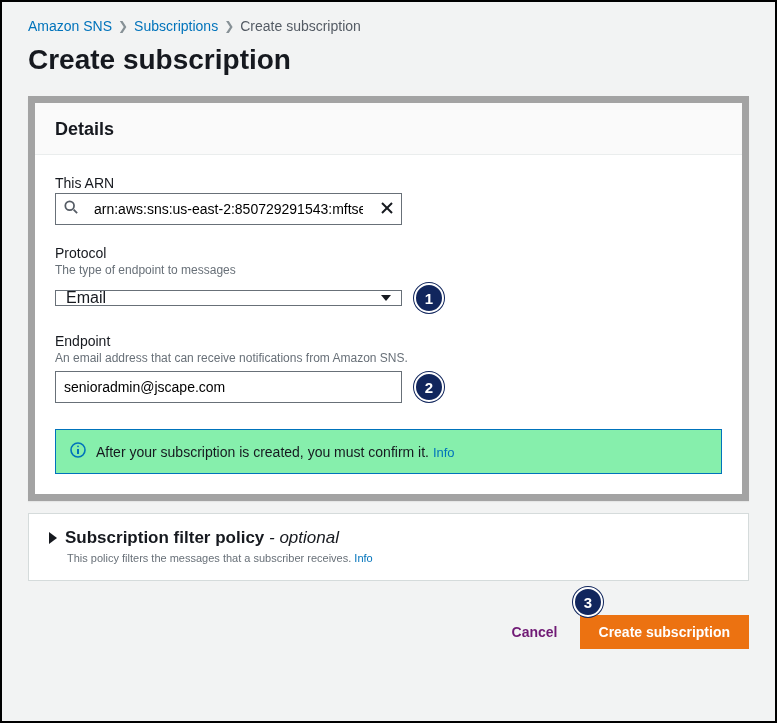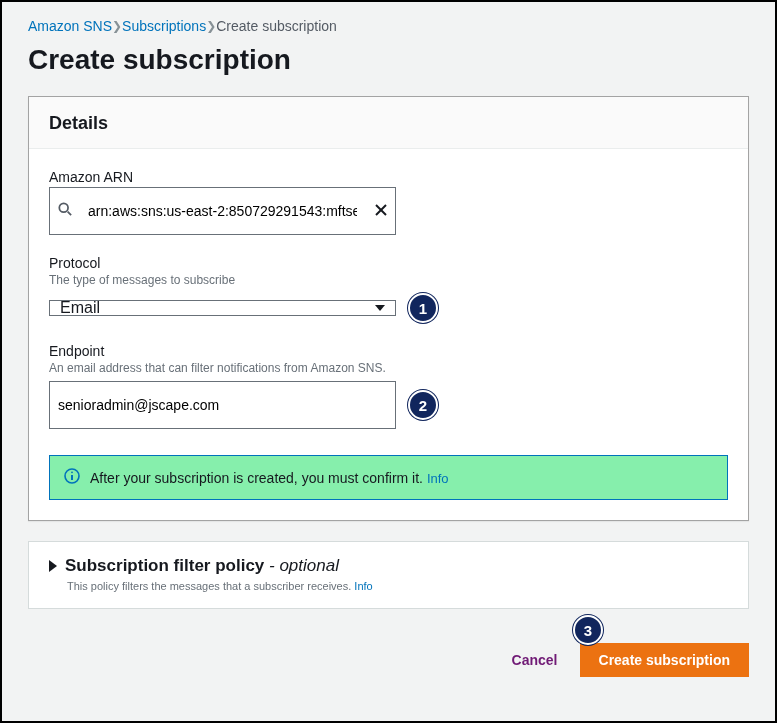--- a/index.html
+++ b/index.html
@@ -14,50 +14,51 @@
     height: 723px;
     background: #f2f3f3;
     border: 2px solid #000;
     padding: 16px 26px 26px 26px;
   }
   .breadcrumb {
     font-size: 14px;
     color: #545b64;
     display: flex;
     align-items: center;
+    gap: 6px;
     margin-bottom: 8px;
   }
   .breadcrumb a { color: #0073bb; text-decoration: none; }
   .breadcrumb .sep { color: #879196; font-size: 12px; }
   .page-title {
     font-size: 28px;
     font-weight: 600;
     margin: 10px 0 20px 0;
   }
   .panel {
     background: #fff;
-    border: 1px solid #a3a3a3;
+    border: 7px solid #a3a3a3;
     box-shadow: 0 1px 1px rgba(0,0,0,0.05);
-    margin-bottom: 20px;
+    margin-bottom: 12px;
   }
   .panel-header {
     padding: 16px 20px 14px 20px;
     border-bottom: 1px solid #eaeded;
     background: #fafafa;
   }
   .panel-header h2 { margin: 0; font-size: 18px; font-weight: 700; }
   .panel-body { padding: 20px 20px 6px 20px; }
   .field { margin-bottom: 20px; }
   .field-label { font-size: 14px; font-weight: 400; color: #16191f; margin-bottom: 2px; }
   .field-desc { font-size: 12px; color: #687078; margin-bottom: 6px; }
   .row { display: flex; align-items: center; gap: 12px; }
   .input-wrap {
     position: relative;
     width: 347px;
-    height: 48px;
+    height: 32px;
     border: 1px solid #687078;
     background: #fff;
     display: flex;
     align-items: flex-start;
   }
   .input-wrap.search { padding-left: 30px; padding-right: 30px; }
   .input-wrap input {
     border: 0; outline: 0; width: 100%; height: 100%;
     font-size: 14px; padding: 0 8px; background: transparent;
   }
@@ -156,57 +157,57 @@
 
   <h1 class="page-title">Create subscription</h1>
 
   <div class="panel">
     <div class="panel-header">
       <h2>Details</h2>
     </div>
     <div class="panel-body">
 
       <div class="field">
-        <div class="field-label">Amazon ARN</div>
+        <div class="field-label">This ARN</div>
         <div class="input-wrap search">
           <span class="search-icon">
             <svg width="14" height="14" viewBox="0 0 16 16" fill="none" stroke="#545b64" stroke-width="2">
                 <circle cx="6.5" cy="6.5" r="5"></circle>
                 <line x1="11" y1="11" x2="15" y2="15"></line>
               </svg>
           </span>
           <input type="text" value="arn:aws:sns:us-east-2:850729291543:mftse" style="">
           <span class="clear-icon">
             <svg width="12" height="12" viewBox="0 0 12 12" stroke="#16191f" stroke-width="2">
                 <line x1="1" y1="1" x2="11" y2="11"></line>
                 <line x1="11" y1="1" x2="1" y2="11"></line>
               </svg>
           </span>
         </div>
       </div>
 
       <div class="field">
         <div class="field-label">Protocol</div>
-        <div class="field-desc">The type of messages to subscribe</div>
+        <div class="field-desc">The type of endpoint to messages</div>
         <div class="row">
           <div class="select-wrap">
             <span>Email</span>
             <span class="select-caret">
               <svg width="10" height="6" viewBox="0 0 10 6">
                   <polygon points="0,0 10,0 5,6" fill="#16191f"></polygon>
                 </svg>
             </span>
           </div>
           <div class="badge-num">1</div>
         </div>
       </div>
 
       <div class="field">
         <div class="field-label">Endpoint</div>
-        <div class="field-desc">An email address that can filter notifications from Amazon SNS.</div>
+        <div class="field-desc">An email address that can receive notifications from Amazon SNS.</div>
         <div class="row">
           <div class="input-wrap">
             <input type="text" value="senioradmin@jscape.com" style="">
           </div>
           <div class="badge-num">2</div>
         </div>
       </div>
 
     </div>
 

